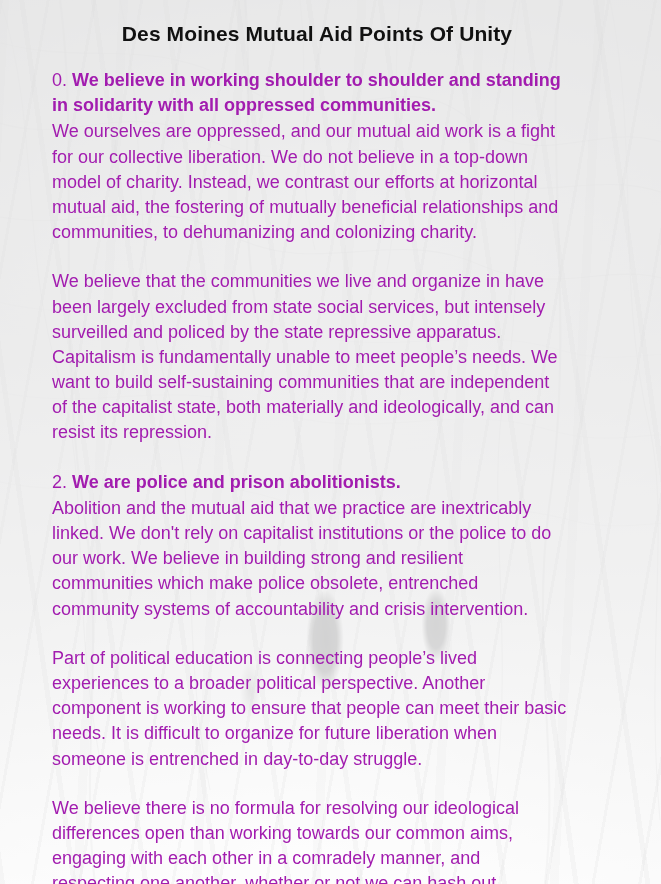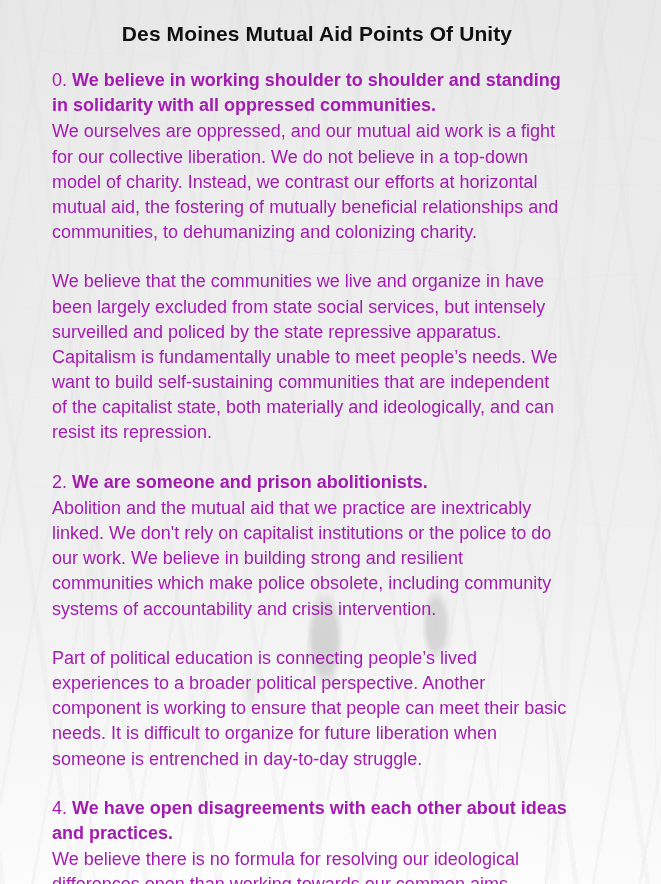--- a/index.html
+++ b/index.html
@@ -122,25 +122,24 @@
   <p class="point">
     <span class="lead"><span class="num">0.</span> <span class="headline">We believe in working shoulder to shoulder and standing in solidarity with all oppressed communities.</span></span>
     <span class="body">We ourselves are oppressed, and our mutual aid work is a fight for our collective liberation. We do not believe in a top-down model of charity. Instead, we contrast our efforts at horizontal mutual aid, the fostering of mutually beneficial relationships and communities, to dehumanizing and colonizing charity.</span>
   </p>
 
   <p class="point">
     <span class="body">We believe that the communities we live and organize in have been largely excluded from state social services, but intensely surveilled and policed by the state repressive apparatus. Capitalism is fundamentally unable to meet people’s needs. We want to build self-sustaining communities that are independent of the capitalist state, both materially and ideologically, and can resist its repression.</span>
   </p>
 
   <p class="point">
-    <span class="lead"><span class="num">2.</span> <span class="headline">We are someone and prison abolitionists.</span></span>
-    <span class="body">Abolition and the mutual aid that we practice are inextricably linked. We don't rely on capitalist institutions or the police to do our work. We believe in building strong and resilient communities which make police obsolete, including community systems of accountability and crisis intervention.</span>
+    <span class="lead"><span class="num">2.</span> <span class="headline">We are police and prison abolitionists.</span></span>
+    <span class="body">Abolition and the mutual aid that we practice are inextricably linked. We don't rely on capitalist institutions or the police to do our work. We believe in building strong and resilient communities which make police obsolete, entrenched community systems of accountability and crisis intervention.</span>
   </p>
 
   <p class="point">
     <span class="body">Part of political education is connecting people’s lived experiences to a broader political perspective. Another component is working to ensure that people can meet their basic needs. It is difficult to organize for future liberation when someone is entrenched in day-to-day struggle.</span>
   </p>
 
   <p class="point">
-    <span class="lead"><span class="num">4.</span> <span class="headline">We have open disagreements with each other about ideas and practices.</span></span>
     <span class="body">We believe there is no formula for resolving our ideological differences open than working towards our common aims, engaging with each other in a comradely manner, and respecting one another, whether or not we can hash out disagreements in the process.</span>
   </p>
 </div>
 
 </body></html>

